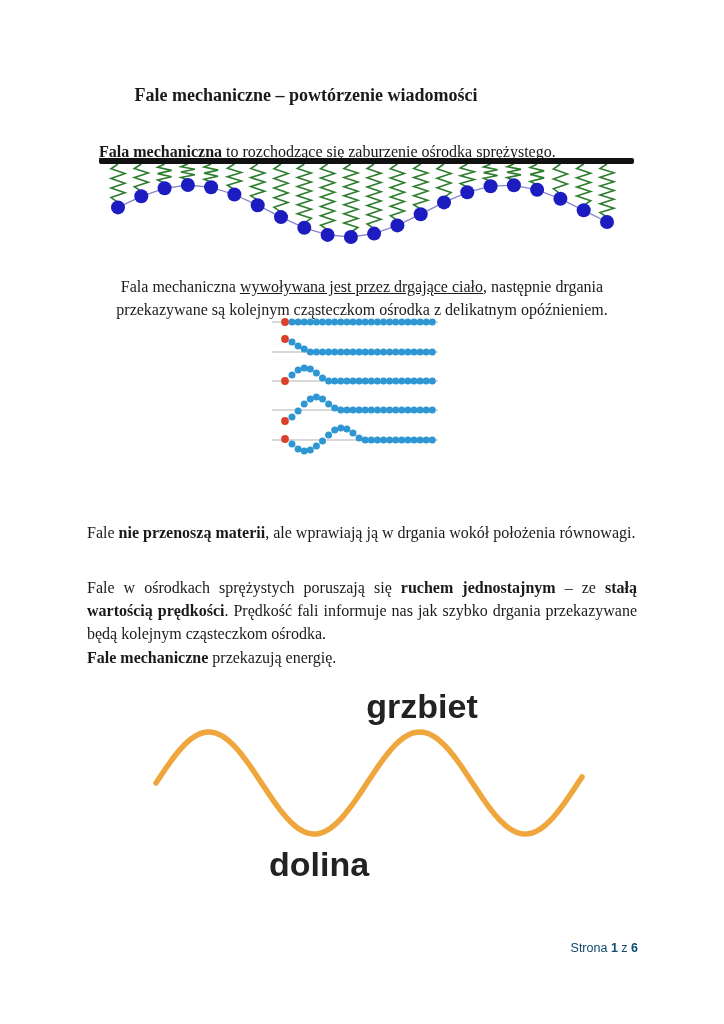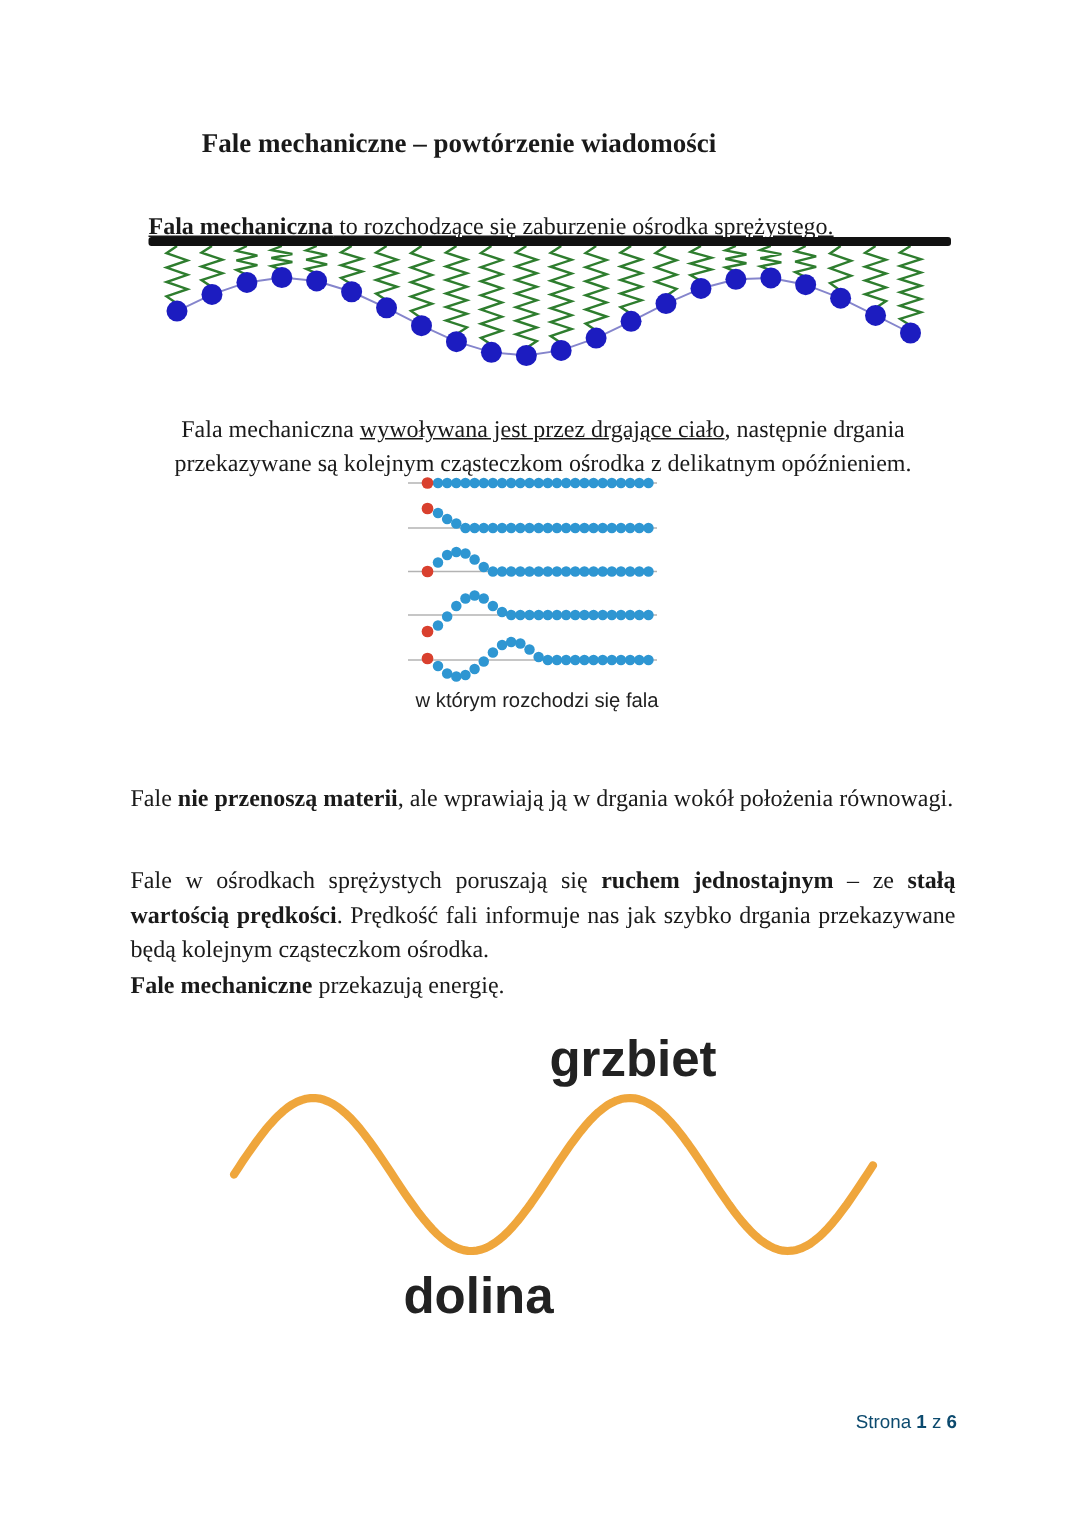--- a/index.html
+++ b/index.html
@@ -227,21 +227,20 @@
       <circle cx="401.8" cy="440.0" r="3.5" fill="#2e96d2"></circle>
       <circle cx="407.9" cy="440.0" r="3.5" fill="#2e96d2"></circle>
       <circle cx="414.0" cy="440.0" r="3.5" fill="#2e96d2"></circle>
       <circle cx="420.1" cy="440.0" r="3.5" fill="#2e96d2"></circle>
       <circle cx="426.2" cy="440.0" r="3.5" fill="#2e96d2"></circle>
       <circle cx="432.3" cy="440.0" r="3.5" fill="#2e96d2"></circle>
       <circle cx="285" cy="439" r="3.9" fill="#d9402e"></circle>
     </svg>
 </div>
 <div class="abs caption">
-  <div>w którym rozchodzi się fala</div>
 </div>
 
 <p class="abs para just" style="top:521px;margin:0;"><span>Fale </span><span class="b">nie przenoszą materii</span><span>, ale wprawiają ją w drgania wokół położenia równowagi.</span></p>
 
 <p class="abs para just" style="top:576px;margin:0;"><span>Fale w ośrodkach sprężystych poruszają się </span><span class="b">ruchem jednostajnym</span><span> – ze </span><span class="b">stałą wartością prędkości</span><span>. Prędkość fali informuje nas jak szybko drgania przekazywane będą kolejnym cząsteczkom ośrodka.</span></p>
 
 <p class="abs para" style="top:646px;margin:0;"><span class="b">Fale mechaniczne</span><span> przekazują energię.</span></p>
 
 <div class="fig" style="left:140px;top:700px;">
   <svg id="wave-svg" width="460" height="160" viewBox="140 700 460 160">

